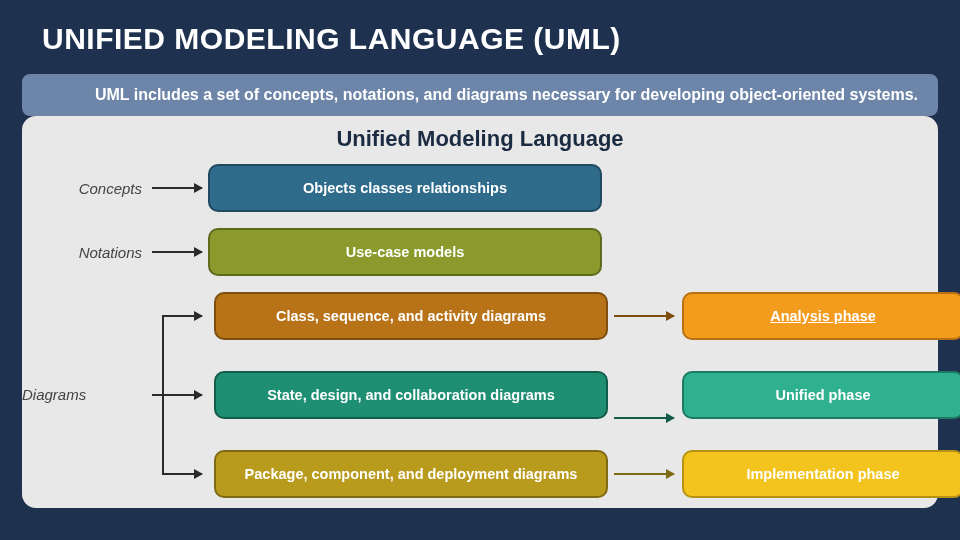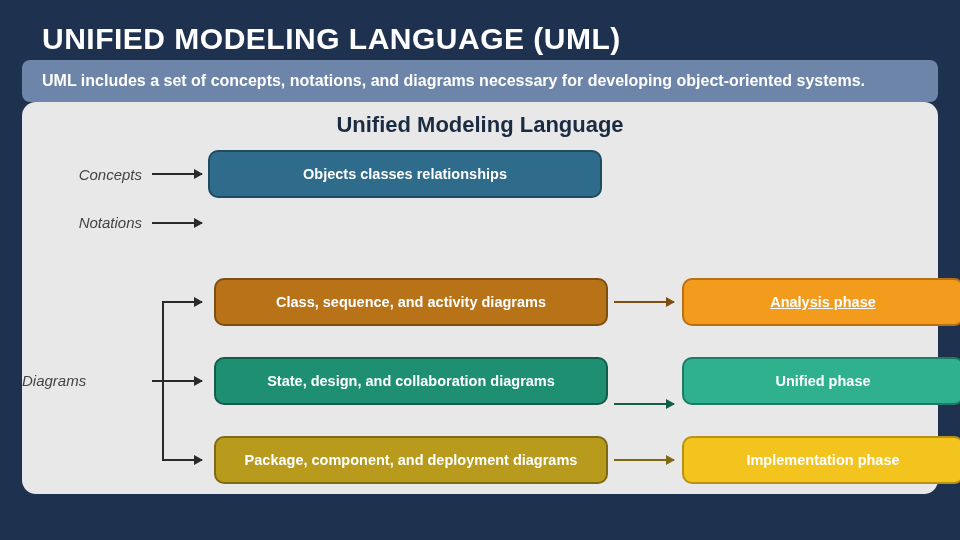--- a/index.html
+++ b/index.html
@@ -12,26 +12,26 @@
     position: relative;
   }
   .slide-title {
     color: #fff;
     font-size: 30px;
     font-weight: 700;
     padding: 22px 0 0 42px;
     letter-spacing: 0.5px;
   }
   .subtitle-bar {
-    margin: 4px 22px 0 22px;
+    margin: 18px 22px 0 22px;
     background: #6d85a8;
     border-radius: 8px;
     padding: 12px 20px;
     color: #fff;
-    text-align: left;
+    text-align: right;
     font-size: 16px;
     font-weight: 600;
   }
   .content-panel {
     margin: 0 22px 0 22px;
     background: #e8e8e8;
     border-radius: 14px;
     height: 392px;
     position: relative;
   }
@@ -155,20 +155,21 @@
 
   <div class="row" style="top:48px;">
     <div class="label">Concepts</div>
     <div class="arrow-short"></div>
     <div class="box box-left box-blue">Objects classes relationships</div>
   </div>
 
   <div class="row" style="top:112px;">
     <div class="label">Notations</div>
     <div class="arrow-short"></div>
+    <div class="box box-left box-olive">Use-case models</div>
   </div>
 
   <div class="bracket">
     <div class="stub"></div>
     <div class="v"></div>
     <div class="h h1"></div>
       <div class="arr a1"></div>
     <div class="h h2"></div>
       <div class="arr a2"></div>
     <div class="h h3"></div>

